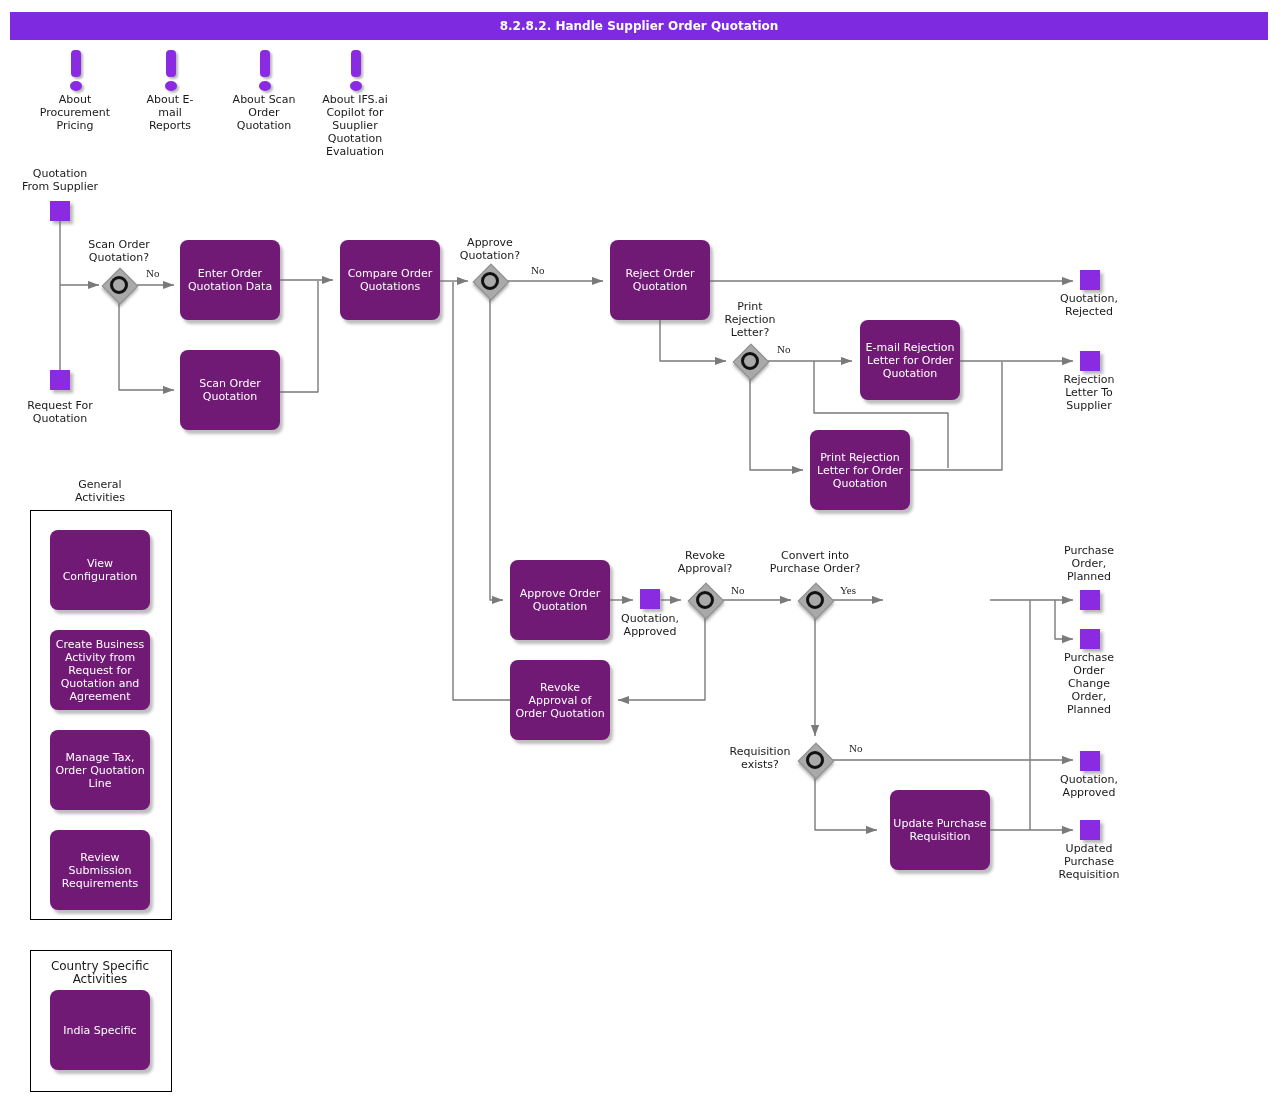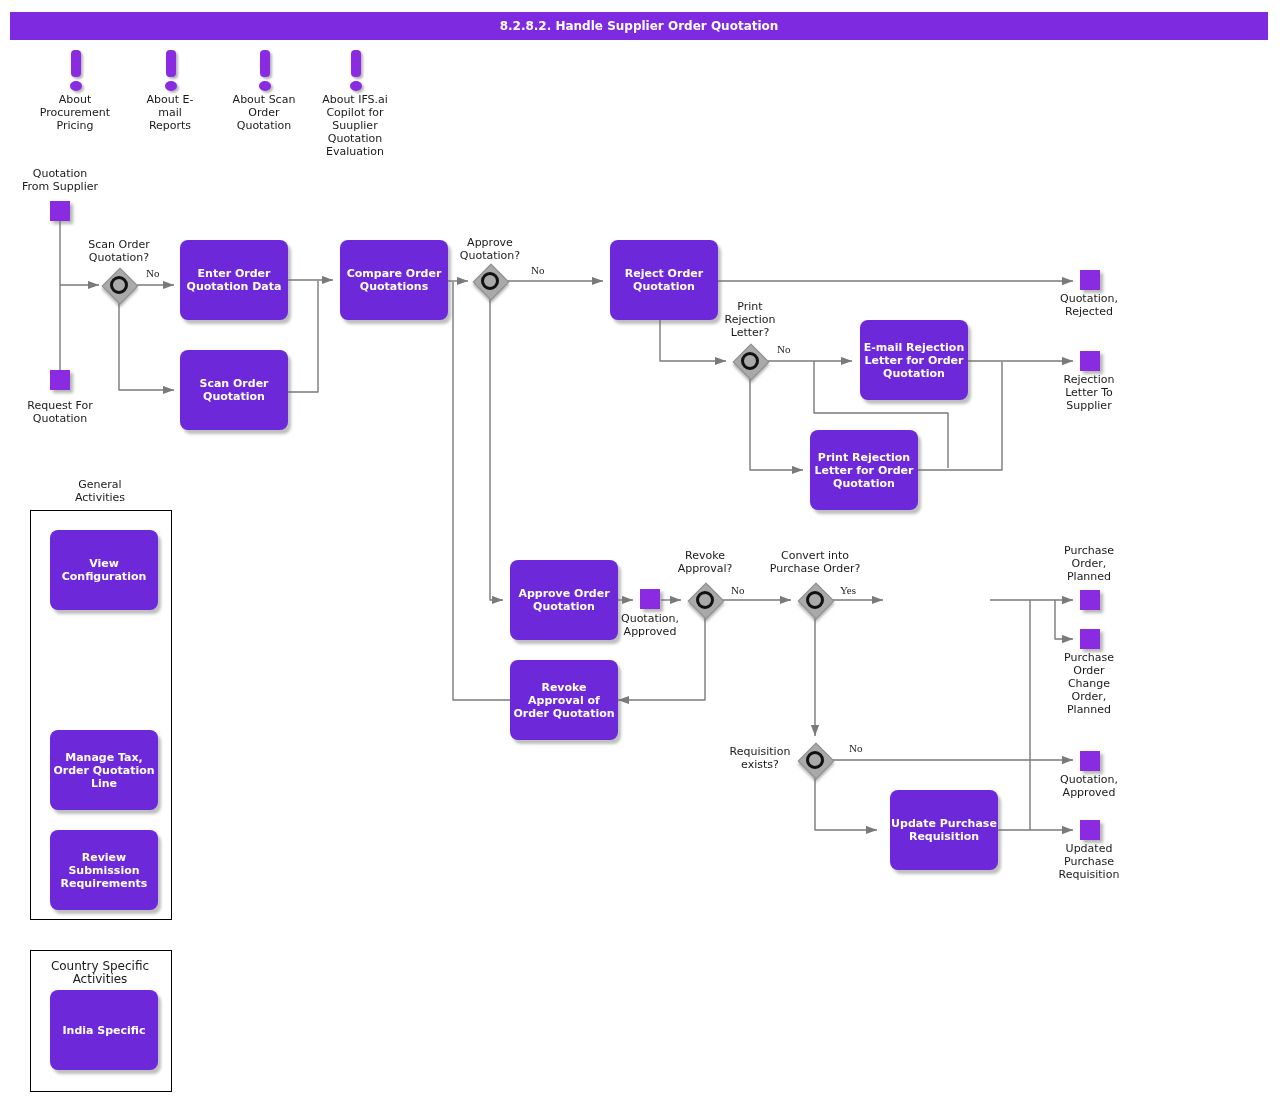--- a/index.html
+++ b/index.html
@@ -2,24 +2,24 @@
 <html><head>
 <meta charset="utf-8">
 <style>
   html,body{margin:0;padding:0;background:#ffffff;}
   .canvas{position:relative;width:1280px;height:1100px;background:#ffffff;
           font-family:"DejaVu Sans","Liberation Sans",sans-serif;overflow:hidden;}
   svg.wires{position:absolute;left:0;top:0;width:1280px;height:1100px;}
   .titlebar{position:absolute;left:10px;top:12px;width:1258px;height:28px;background:#7D2AE0;
             display:flex;align-items:center;justify-content:center;}
   .titlebar span{color:#ffffff;font-size:12px;font-weight:bold;}
-  .task{position:absolute;width:108px;height:80px;background:#6d28d9;border-radius:8px;
+  .task{position:absolute;width:100px;height:80px;background:#701a75;border-radius:8px;
         display:flex;align-items:center;justify-content:center;text-align:center;
         color:#ffffff;font-size:11px;line-height:13px;white-space:pre-line;
-        box-shadow:3px 4px 3px rgba(110,110,110,.45);font-weight:bold;}
+        box-shadow:3px 4px 3px rgba(110,110,110,.45);}
   .sq{position:absolute;width:20px;height:20px;background:#8A2BE2;
       box-shadow:3px 3px 3px rgba(110,110,110,.5);}
   .lbl{position:absolute;color:#1a1a1a;font-size:11px;line-height:13px;text-align:center;
        white-space:pre-line;}
   .elbl{position:absolute;color:#1a1a1a;font-size:11px;line-height:13px;white-space:pre;font-family:Liberation Serif, serif;}
   .gw{position:absolute;width:34px;height:34px;}
   .gw-d{position:absolute;left:5px;top:5px;width:24px;height:24px;background:#a9a9a9;
         border:1px solid #8f8f8f;transform:rotate(45deg);
         box-shadow:2px 2px 3px rgba(110,110,110,.55);}
   .gw-c{position:absolute;left:8px;top:8px;width:12px;height:12px;border:3px solid #111111;
@@ -223,20 +223,25 @@
   <div class="elbl" style="left:777px;top:343px">No</div>
   <div class="elbl" style="left:731px;top:584px">No</div>
   <div class="elbl" style="left:840px;top:584px">Yes</div>
   <div class="elbl" style="left:849px;top:742px">No</div>
 
   <div class="lbl" style="left:45px;top:478px;width:110px">General
 Activities</div>
   <div class="group" style="left:30px;top:510px;width:140px;height:408px"></div>
   <div class="task" style="left:50px;top:530px">View
 Configuration</div>
+  <div class="task" style="left:50px;top:630px">Create Business
+Activity from
+Request for
+Quotation and
+Agreement</div>
   <div class="task" style="left:50px;top:730px">Manage Tax,
 Order Quotation
 Line</div>
   <div class="task" style="left:50px;top:830px">Review
 Submission
 Requirements</div>
 
   <div class="group" style="left:30px;top:950px;width:140px;height:140px"></div>
   <div class="lbl" style="left:30px;top:960px;width:140px;font-size:12px">Country Specific Activities</div>
   <div class="task" style="left:50px;top:990px">India Specific</div>

